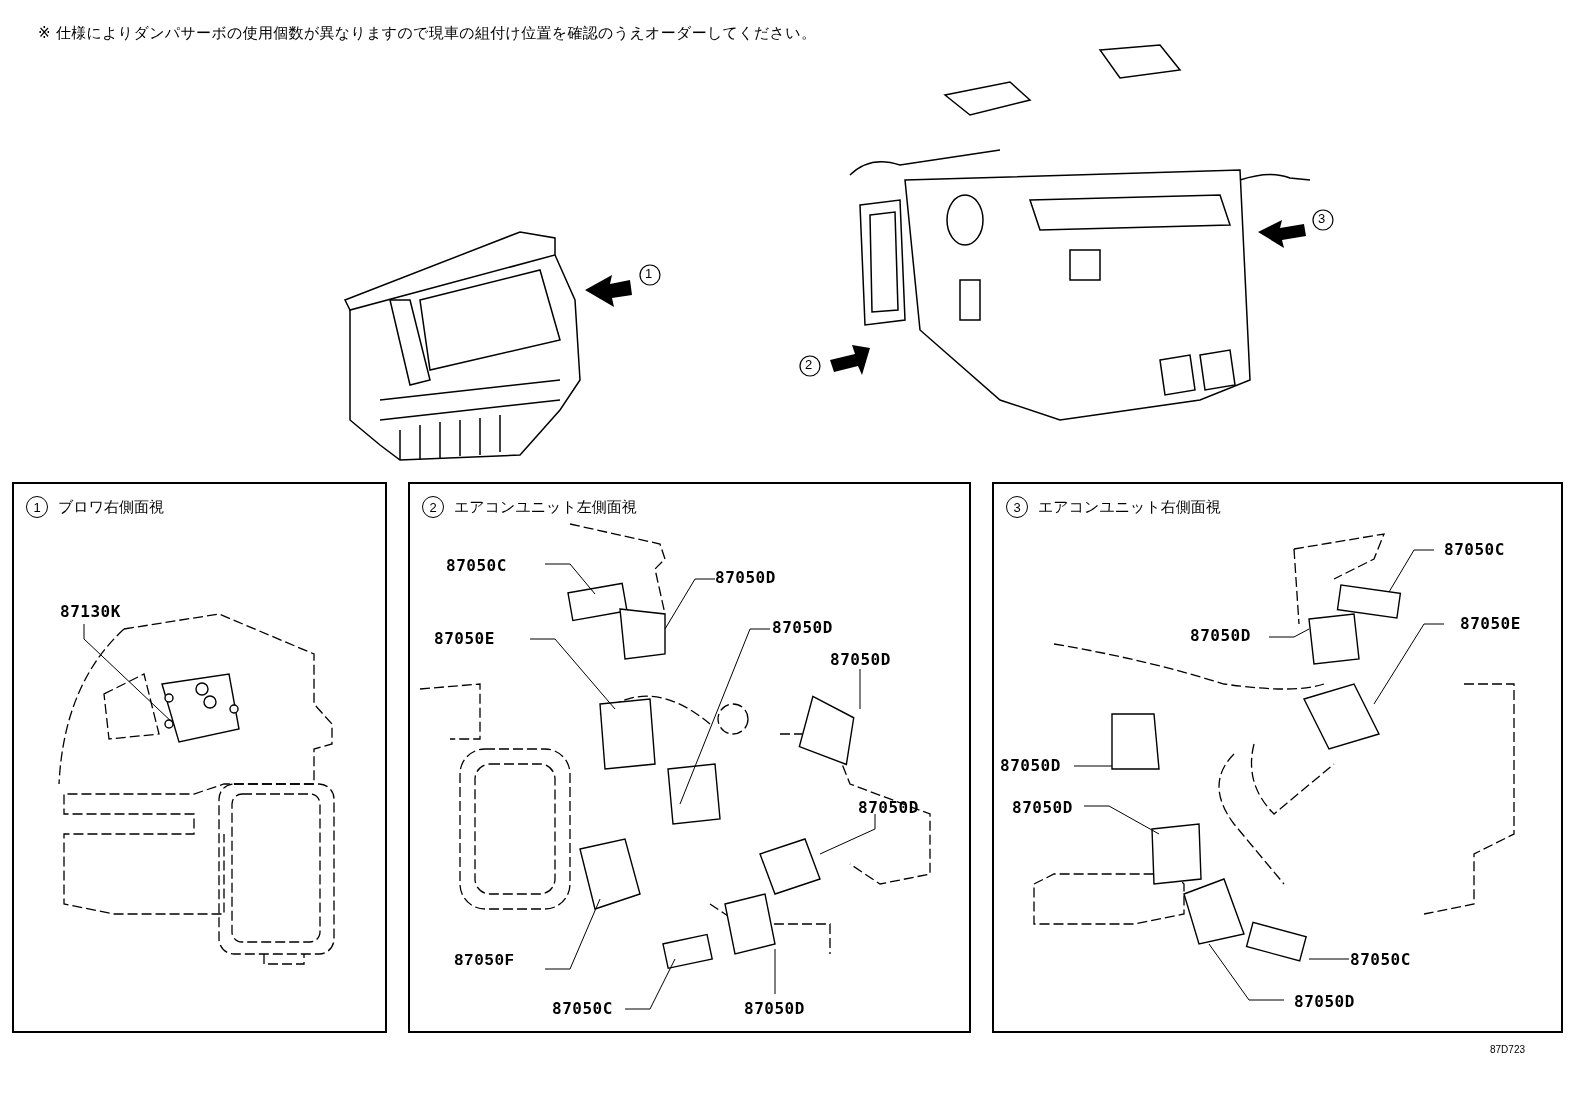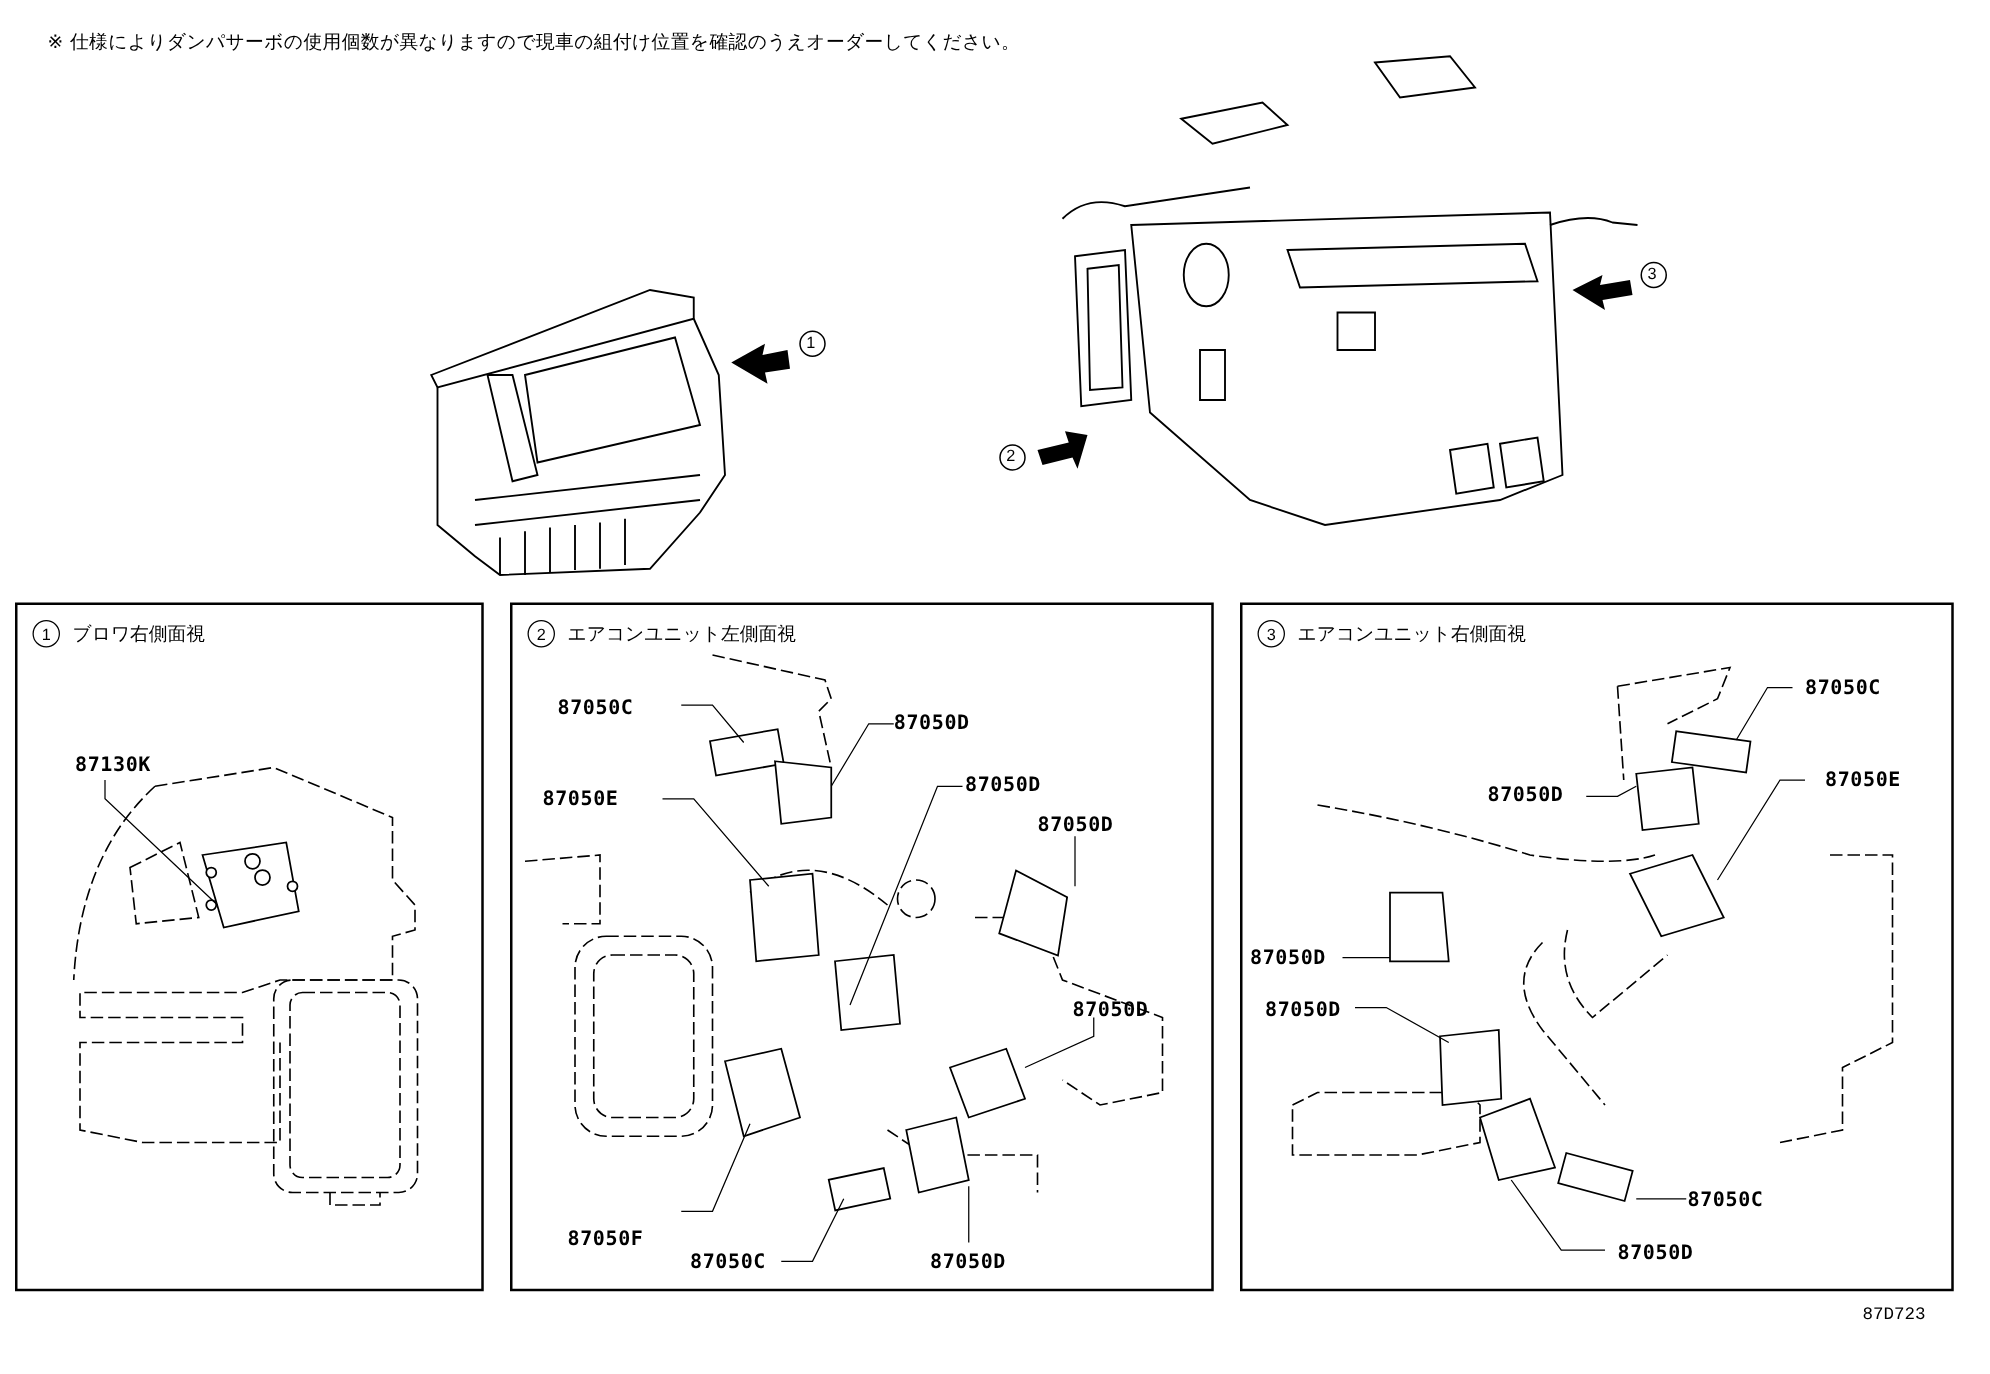--- a/index.html
+++ b/index.html
@@ -7,21 +7,21 @@
          font-family:"DejaVu Sans", sans-serif; color:#000; }
   .note { position:absolute; left:38px; top:24px; font-size:15px; letter-spacing:0.3px; white-space:nowrap; }
   .panel { position:absolute; top:482px; height:551px; border:2px solid #000; box-sizing:border-box; }
   #p1 { left:12px; width:375px; }
   #p2 { left:408px; width:563px; }
   #p3 { left:992px; width:571px; }
   .panel-title { position:absolute; left:12px; top:12px; display:flex; align-items:center; gap:10px; font-size:15px; }
   .circ { width:20px; height:20px; border:1.5px solid #000; border-radius:50%; display:inline-flex;
           align-items:center; justify-content:center; font-size:13px; font-family:"Liberation Sans", sans-serif; }
   .part { position:absolute; font-family:"DejaVu Sans Mono", monospace; font-weight:bold; font-size:16px; letter-spacing:0.5px; white-space:nowrap; }
-  .ref { position:absolute; left:1490px; top:1044px; font-family:Liberation Mono, monospace; font-size:14px; }
+  .ref { position:absolute; left:1490px; top:1044px; font-family:Liberation Sans, sans-serif; font-size:10px; }
   svg.art { position:absolute; left:0; top:0; }
 </style>
 </head>
 <body>
 
 <div class="note">※ 仕様によりダンパサーボの使用個数が異なりますので現車の組付け位置を確認のうえオーダーしてください。</div>
 
 <svg class="art" width="1592" height="480">
   <g fill="none" stroke="#000" stroke-width="1.5">
     <path d="M345 300 L520 232 L555 238 L555 255 L350 310 Z"></path>
@@ -132,21 +132,21 @@
       <path d="M215 525 L240 525 L265 475"></path>
       <path d="M365 510 L365 465"></path>
     </g>
   </svg>
   <span class="part" style="left:36px;top:72px;">87050C</span>
   <span class="part" style="left:305px;top:84px;">87050D</span>
   <span class="part" style="left:24px;top:145px;">87050E</span>
   <span class="part" style="left:362px;top:134px;">87050D</span>
   <span class="part" style="left:420px;top:166px;">87050D</span>
   <span class="part" style="left:448px;top:314px;">87050D</span>
-  <span class="part" style="left:44px;top:497px;">87050F</span>
+  <span class="part" style="left:44px;top:468px;font-family:Liberation Mono, monospace;">87050F</span>
   <span class="part" style="left:142px;top:515px;">87050C</span>
   <span class="part" style="left:334px;top:515px;">87050D</span>
 </div>
 
 <div class="panel" id="p3">
   <div class="panel-title">
     <span class="circ">3</span>
     <span>エアコンユニット右側面視</span>
   </div>
   <svg width="567" height="547" style="position:absolute;left:0;top:0">

